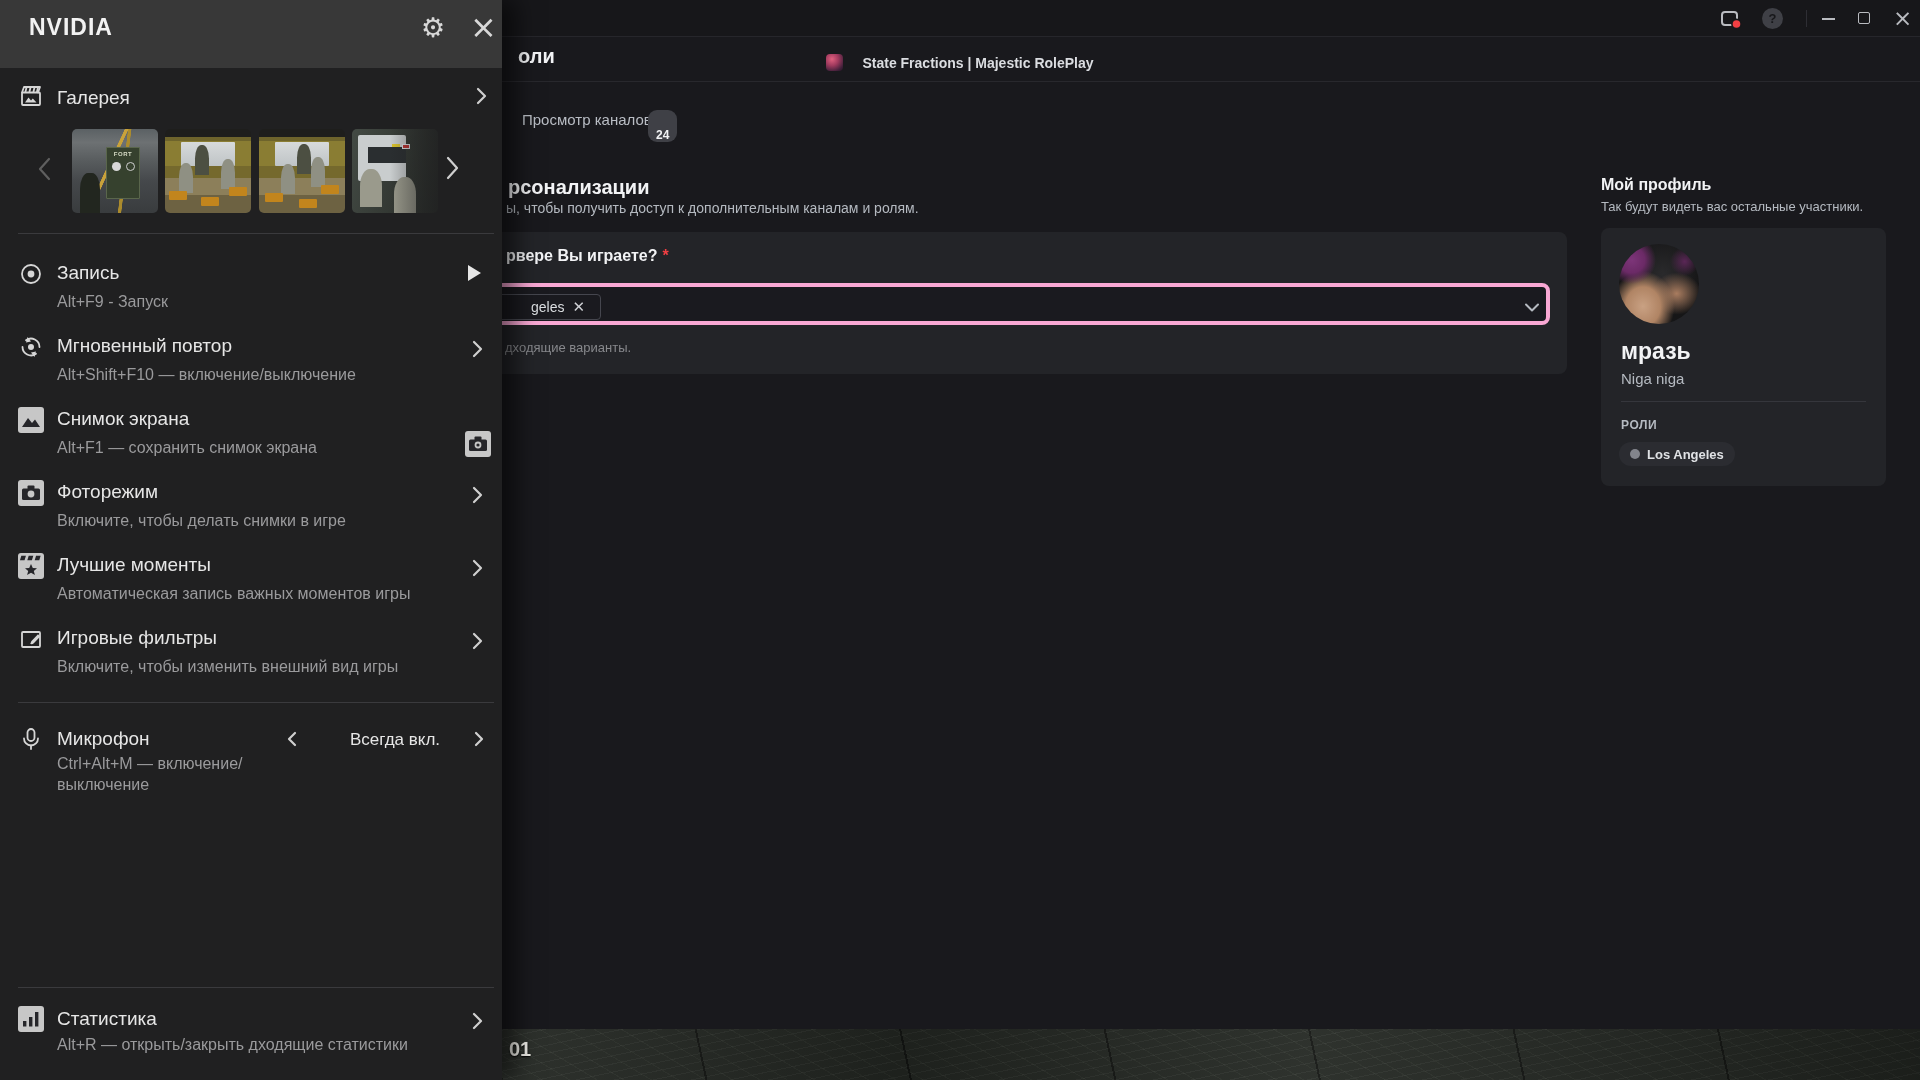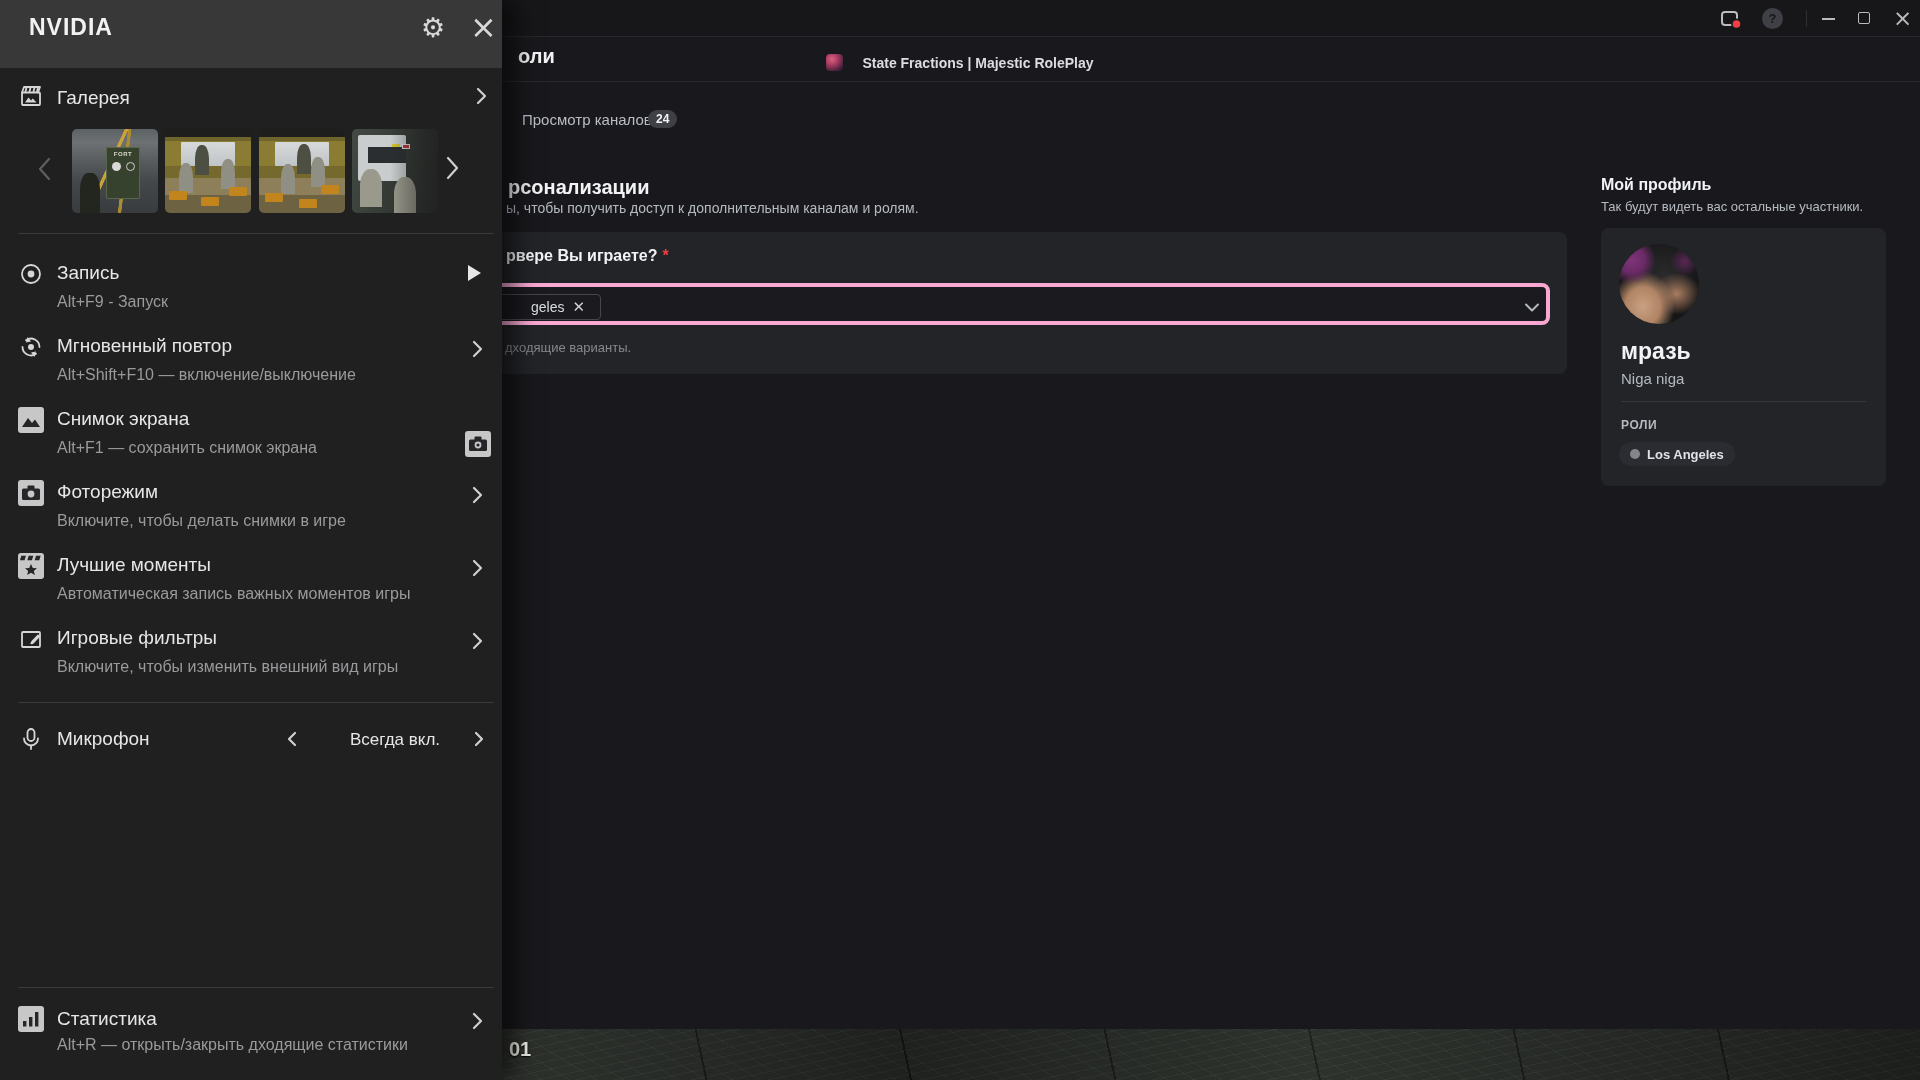--- a/index.html
+++ b/index.html
@@ -20,21 +20,21 @@
   .dc-help { width:21px; height:21px; border-radius:50%; background:#3f4046; color:#17171a; font-size:13px; font-weight:bold;
     display:flex; align-items:center; justify-content:center; }
   .dc-vdiv { width:1px; height:17px; background:#2e2e34; }
   .dc-min { width:13px; height:2px; background:#b9bbc0; }
   .dc-max { width:12px; height:12px; border:1.4px solid #b9bbc0; border-radius:2px; }
   .dc-close { font-size:23px; line-height:18px; color:#b9bbc0; font-family:"DejaVu Sans", sans-serif; }
 
   .dc-pagetitle { font-size:20px; font-weight:bold; color:#f2f3f5;margin-left:12px; }
   .dc-hdiv { height:1px; background:#28282d; }
   .dc-tab { font-size:15px; color:#b9bdc4; }
-  .dc-badge { height:18px; line-height:18px; padding:0 8px; border-radius:9px; background:#3f4046;
+  .dc-badge { height:18px; line-height:18px; padding:16px 8px; border-radius:9px; background:#3f4046;
     color:#f2f3f5; font-size:12px; font-weight:bold; }
   .dc-heading { font-size:20px; font-weight:bold; color:#f2f3f5; }
   .dc-sub { font-size:14px; color:#b5bac1; }
   .dc-card { background:#232428; border-radius:8px; }
   .dc-question { font-size:16px; font-weight:bold; color:#f2f3f5; }
   .dc-req { color:#f23f43; margin-left:5px; font-weight:bold; }
   .dc-select { background:#1a1a1f; border:4px solid #f9a8d4; border-radius:8px; }
   .dc-tag { height:26px; border:1px solid #45464e; border-radius:4px; background:transparent;
     display:flex; align-items:center; justify-content:flex-end; gap:8px; padding-right:15px; }
   .dc-tagtext { font-size:14px; color:#dbdee1; }
@@ -338,20 +338,21 @@
 
     <div class="abs nv-div" style="left:18px;top:702px;width:476px"></div>
 
     <div class="abs" style="left:0;top:720px;width:502px;height:90px">
       <svg class="abs" style="left:18px;top:6px" width="26" height="26" viewBox="0 0 26 26">
         <rect class="icon-stroke" x="9.5" y="3" width="7" height="12" rx="3.5"></rect>
         <path class="icon-stroke" d="M6 12.5 a7 7 0 0 0 14 0"></path>
         <path class="icon-stroke" d="M13 19.5 L13 23"></path>
       </svg>
       <div class="abs nv-label" style="left:57px;top:8px">Микрофон</div>
+      <div class="abs nv-subtitle" style="left:57px;top:33px;width:235px">Ctrl+Alt+M — включение/выключение</div>
       <svg class="abs" style="left:287px;top:11px" width="10" height="16" viewBox="0 0 10 16">
         <polyline class="nv-chev" points="8,2 2,8 8,14"></polyline>
       </svg>
       <div class="abs nv-value" style="left:320px;top:10px;width:150px">Всегда вкл.</div>
       <svg class="abs" style="left:474px;top:11px" width="10" height="16" viewBox="0 0 10 16">
         <polyline class="nv-chev" points="2,2 8,8 2,14"></polyline>
       </svg>
     </div>
 
     <div class="abs nv-div" style="left:18px;top:987px;width:476px"></div>

